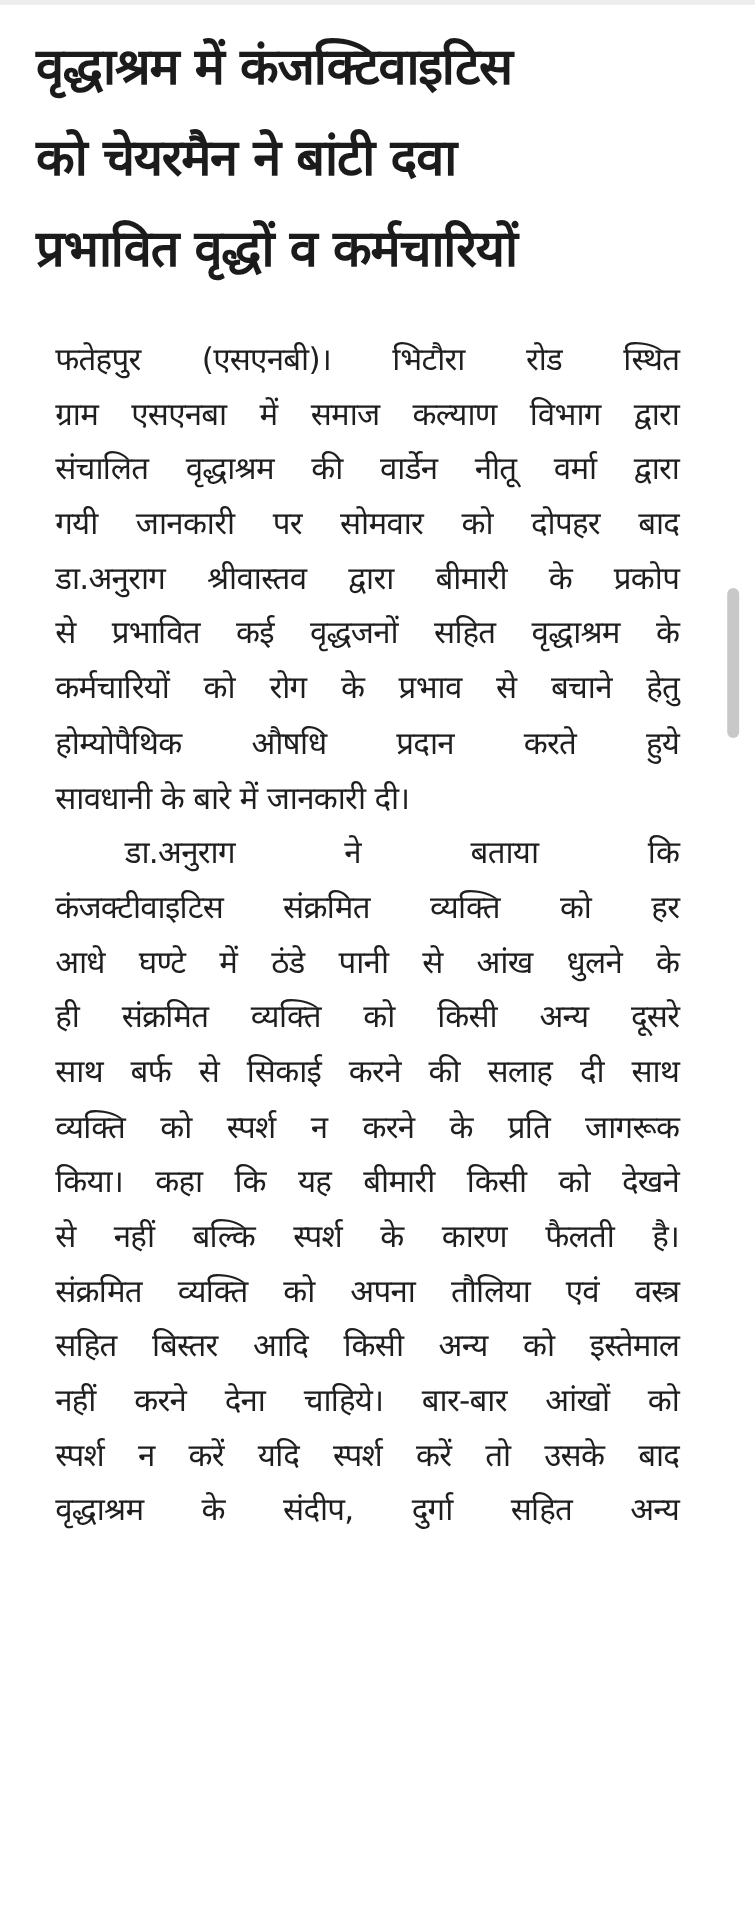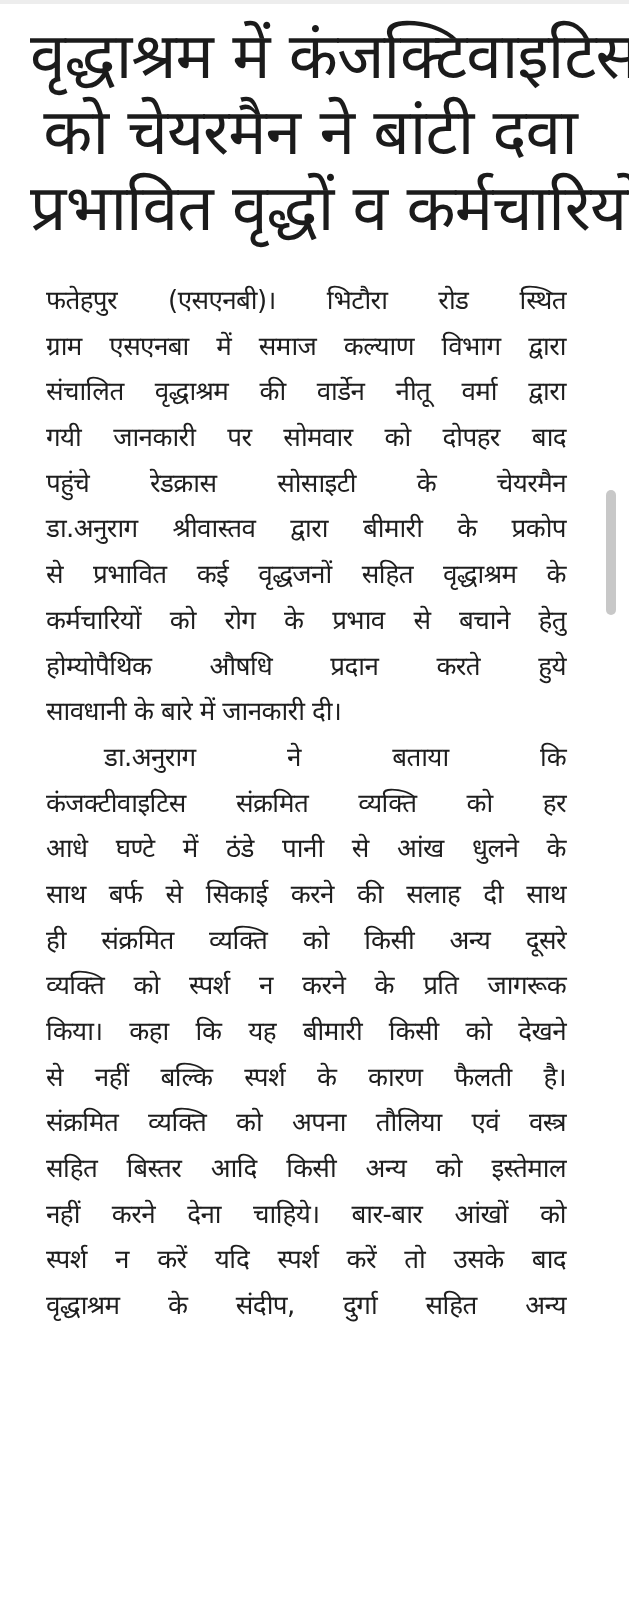--- a/index.html
+++ b/index.html
@@ -19,24 +19,24 @@
       position: absolute;
       left: 0; top: 0;
       width: 629px; height: 4px;
       background: #ededed;
     }
     .headline {
       position: absolute;
       left: 30px;
       top: 18px;
       width: 560px;
-      text-align: center;
+      text-align: left;
       margin: 0;
-      font-weight: normal;
-      font-size: 64px;
+      font-weight: bold;
+      font-size: 42px;
       line-height: 76px;
       letter-spacing: -1px;
       color: #1b1b1b;
     }
     .headline span {
       display: block;
       white-space: nowrap;
     }
     .article {
       position: absolute;
@@ -86,34 +86,33 @@
   <span>प्रभावित वृद्धों व कर्मचारियों</span>
 </h1>
 
 <div class="article">
 
   <div>
     <span class="line"><span class="dateline">फतेहपुर (एसएनबी)</span><span>। भिटौरा रोड स्थित</span></span>
     <span class="line">ग्राम एसएनबा में समाज कल्याण विभाग द्वारा</span>
     <span class="line">संचालित वृद्धाश्रम की वार्डेन नीतू वर्मा द्वारा</span>
     <span class="line">गयी जानकारी पर सोमवार को दोपहर बाद</span>
-    <span class="line">पहुंचे रेडक्रास सोसाइटी के चेयरमैन</span>
     <span class="line">डा.अनुराग श्रीवास्तव द्वारा बीमारी के प्रकोप</span>
     <span class="line">से प्रभावित कई वृद्धजनों सहित वृद्धाश्रम के</span>
     <span class="line">कर्मचारियों को रोग के प्रभाव से बचाने हेतु</span>
     <span class="line">होम्योपैथिक औषधि प्रदान करते हुये</span>
     <span class="line last">सावधानी के बारे में जानकारी दी।</span>
   </div>
 
   <div>
     <span class="line indent">डा.अनुराग ने बताया कि</span>
     <span class="line">कंजक्टीवाइटिस संक्रमित व्यक्ति को हर</span>
     <span class="line">आधे घण्टे में ठंडे पानी से आंख धुलने के</span>
+    <span class="line">ही संक्रमित व्यक्ति को किसी अन्य दूसरे</span>
     <span class="line">साथ बर्फ से सिकाई करने की सलाह दी साथ</span>
-    <span class="line">ही संक्रमित व्यक्ति को किसी अन्य दूसरे</span>
     <span class="line">व्यक्ति को स्पर्श न करने के प्रति जागरूक</span>
     <span class="line">किया। कहा कि यह बीमारी किसी को देखने</span>
     <span class="line">से नहीं बल्कि स्पर्श के कारण फैलती है।</span>
     <span class="line">संक्रमित व्यक्ति को अपना तौलिया एवं वस्त्र</span>
     <span class="line">सहित बिस्तर आदि किसी अन्य को इस्तेमाल</span>
     <span class="line">नहीं करने देना चाहिये। बार-बार आंखों को</span>
     <span class="line">स्पर्श न करें यदि स्पर्श करें तो उसके बाद</span>
     <span class="line">वृद्धाश्रम के संदीप, दुर्गा सहित अन्य</span>
   </div>
 </div>

